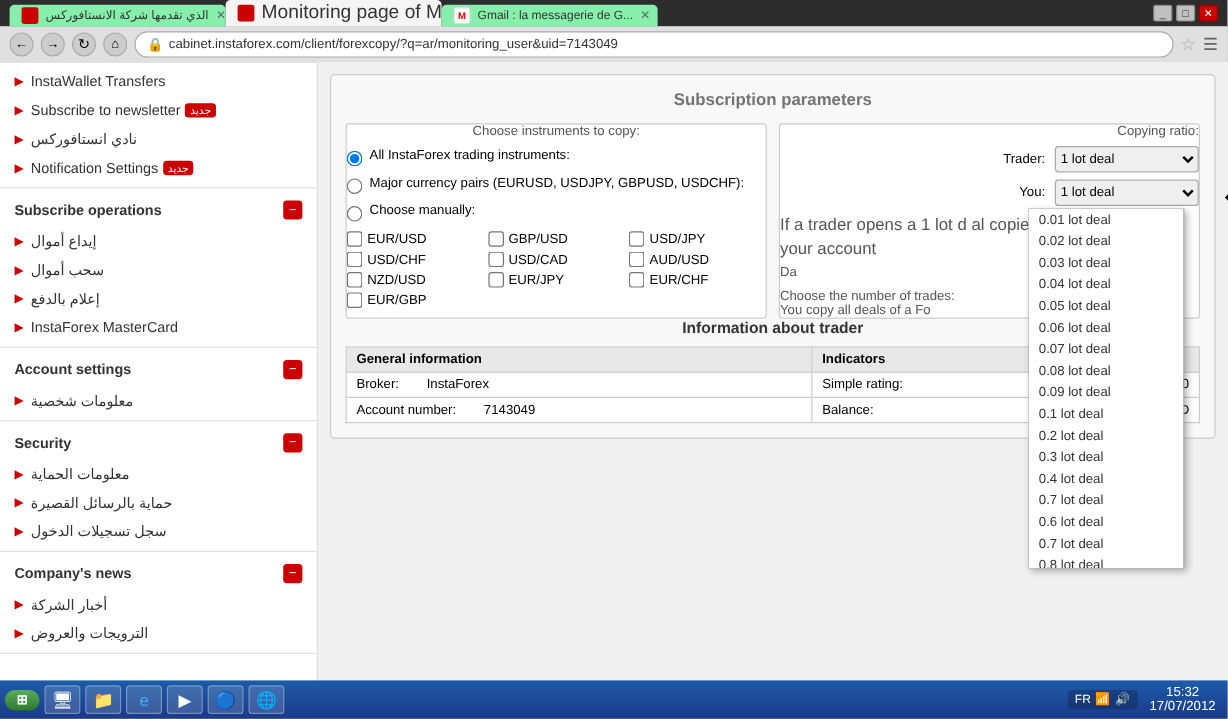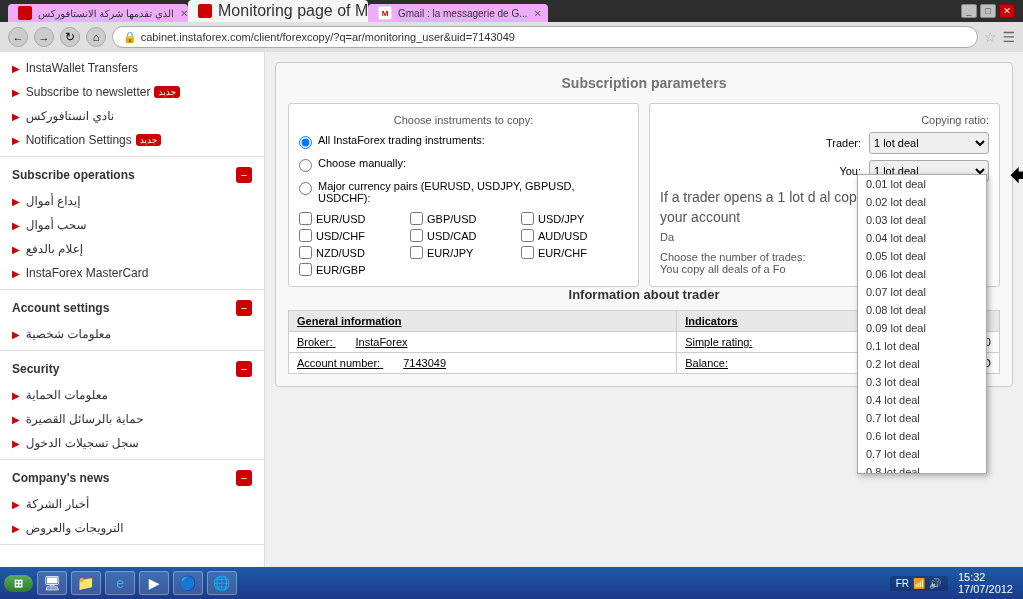--- a/index.html
+++ b/index.html
@@ -1,18 +1,18 @@
 <!DOCTYPE html>
 <html><head>
   <meta charset="utf-8">
   <style>
     * { margin: 0; padding: 0; box-sizing: border-box; }
     body { font-family: Arial, sans-serif; font-size: 12px; background: #d0d0d0; width: 1023px; height: 599px; overflow: hidden; }
     .title-bar { background: #2d2d2d; height: 22px; display: flex; align-items: center; padding: 0 8px; gap: 8px; }
-    .tab { background: #f0abfc; padding: 2px 10px; font-size: 11px; border-radius: 4px 4px 0 0; display: flex; align-items: center; gap: 6px; max-width: 180px; overflow: hidden; white-space: nowrap; }
+    .tab { background: #86efac; padding: 2px 10px; font-size: 11px; border-radius: 4px 4px 0 0; display: flex; align-items: center; gap: 6px; max-width: 180px; overflow: hidden; white-space: nowrap; }
     .tab.active { background: #f5f5f5; }
     .tab-icon { width: 14px; height: 14px; background: #c00; border-radius: 2px; flex-shrink: 0; }
     .tab-icon-gmail { background: #fff; border: 1px solid #ddd; }
     .tab-close { font-size: 10px; cursor: pointer; color: #666; }
     .nav-bar { background: #e0e0e0; height: 30px; display: flex; align-items: center; padding: 0 8px; gap: 6px; }
     .nav-btn { background: #ccc; border: 1px solid #aaa; border-radius: 50%; width: 20px; height: 20px; display: flex; align-items: center; justify-content: center; font-size: 11px; cursor: pointer; }
     .address-bar { flex: 1; background: #fff; border: 1px solid #aaa; border-radius: 12px; height: 22px; display: flex; align-items: center; padding: 0 10px; font-size: 11px; color: #333; }
     .address-lock { margin-right: 4px; color: #666; }
     .star-btn { font-size: 14px; color: #aaa; cursor: pointer; }
     .settings-btn { font-size: 14px; color: #666; cursor: pointer; }
@@ -28,21 +28,21 @@
     .sidebar-item .badge { background: #c00; color: #fff; font-size: 9px; padding: 1px 4px; border-radius: 3px; margin-right: 4px; }
     .sidebar-section-header { display: flex; align-items: center; justify-content: space-between; padding: 6px 12px; font-weight: bold; font-size: 12px; color: #333; cursor: pointer; }
     .sidebar-section-header .collapse-btn { background: #c00; color: #fff; border: none; border-radius: 3px; width: 16px; height: 16px; display: flex; align-items: center; justify-content: center; font-size: 11px; cursor: pointer; }
 
     
     .main { flex: 1; background: #f0f0f0; overflow-y: auto; padding: 10px; }
     .subscription-panel { background: #f8f8f8; border: 1px solid #ccc; border-radius: 4px; padding: 12px; }
     .subscription-title { text-align: center; font-weight: bold; font-size: 14px; margin-bottom: 12px; color: #737373; }
 
     .params-grid { display: grid; grid-template-columns: 1fr 1fr; gap: 10px; }
-    .params-left, .params-right { background: #fff; border: 1px solid #ccc; border-radius: 3px; padding: 10px; }
+    .params-left, .params-right { background: #fff; border: 1px solid #ccc; border-radius: 3px; }
 
     .section-label { font-size: 11px; color: #555; margin-bottom: 8px; text-align: center; }
     .radio-row { display: flex; align-items: flex-start; gap: 6px; margin-bottom: 8px; font-size: 11px; }
     .radio-row input[type=radio] { margin-top: 2px; flex-shrink: 0; }
 
     .currency-grid { display: grid; grid-template-columns: 1fr 1fr 1fr; gap: 4px; margin-top: 8px; }
     .checkbox-row { display: flex; align-items: center; gap: 4px; font-size: 11px; }
     .checkbox-row input[type=checkbox] { flex-shrink: 0; }
     .copy-label { font-size: 11px; color: #555; margin-bottom: 6px; text-align: right; }
     .copy-row { display: flex; align-items: center; gap: 8px; margin-bottom: 6px; justify-content: flex-end; font-size: 11px; }
@@ -52,34 +52,34 @@
     .info-text { font-size: 14px; color: #555; margin-top: 6px; line-height: 1.4; }
     .da-text { font-size: 11px; color: #555; margin: 4px 0; }
 
     .trades-section { margin-top: 8px; font-size: 11px; color: #555; }
 
     .subscribe-btn-container { text-align: center; margin: 12px 0 6px; }
     .subscribe-btn { background: linear-gradient(to bottom, #4ab8f5, #1a8fd1); color: #fff; border: none; border-radius: 20px; padding: 10px 80px; font-size: 15px; font-weight: bold; cursor: pointer; }
 
     .info-about-trader { font-weight: bold; font-size: 13px; text-align: center; margin-bottom: 8px; color: #333; }
 
-    .info-table { width: 100%; border-collapse: collapse; font-size: 11px; text-decoration: underline; }
+    .info-table { width: 100%; border-collapse: collapse; font-size: 11px; }
     .info-table th { background: #e8e8e8; padding: 4px 8px; text-align: left; border: 1px solid #ccc; font-weight: bold; }
     .info-table td { padding: 4px 8px; border: 1px solid #ccc; background: #fff; }
 
     
     .dropdown-overlay { position: absolute; background: #fff; border: 1px solid #aaa; box-shadow: 2px 2px 6px rgba(0,0,0,0.3); z-index: 1000; width: 130px; max-height: 300px; overflow-y: auto; }
     .dropdown-item { padding: 3px 8px; font-size: 11px; cursor: pointer; color: #333; }
 
     
     .taskbar { background: linear-gradient(to bottom, #1e5ba8, #1a3a8a); height: 32px; display: flex; align-items: center; padding: 0 4px; gap: 4px; position: fixed; bottom: 0; width: 1023px; }
     .taskbar-start { background: linear-gradient(to bottom, #5aad5a, #2d7a2d); border-radius: 12px; padding: 2px 10px; color: #fff; font-size: 11px; font-weight: bold; display: flex; align-items: center; gap: 4px; cursor: pointer; }
     .taskbar-btn { background: rgba(255,255,255,0.15); border: 1px solid rgba(255,255,255,0.3); border-radius: 3px; height: 24px; width: 30px; display: flex; align-items: center; justify-content: center; cursor: pointer; }
     .taskbar-spacer { flex: 1; }
-    .taskbar-clock { color: #fff; font-size: 11px; text-align: left; padding: 0 6px; }
+    .taskbar-clock { color: #fff; font-size: 11px; text-align: center; padding: 0 6px; }
     .taskbar-systray { display: flex; align-items: center; gap: 4px; background: rgba(0,0,0,0.2); padding: 2px 6px; border-radius: 3px; }
     .taskbar-systray-item { color: #fff; font-size: 10px; }
 
     .window-controls { display: flex; gap: 3px; margin-left: auto; }
     .win-btn { width: 16px; height: 14px; border-radius: 2px; border: 1px solid #888; display: flex; align-items: center; justify-content: center; font-size: 9px; cursor: pointer; background: #c0c0c0; color: #333; }
     .win-btn.close { background: #c00; color: #fff; border-color: #900; }
     .title-tabs-area { display: flex; align-items: flex-end; height: 22px; flex: 1; }
     
     .relative-container { position: relative; }
   </style>
@@ -226,25 +226,25 @@
 
         <div class="params-left">
           <div class="section-label">Choose instruments to copy:</div>
 
           <div class="radio-row">
             <input type="radio" name="instruments" checked="" style="">
             <label>All InstaForex trading instruments:</label>
           </div>
           <div class="radio-row">
             <input type="radio" name="instruments" style="">
-            <label>Choose manually:</label>
+            <label>Major currency pairs (EURUSD, USDJPY, GBPUSD, USDCHF):</label>
           </div>
           <div class="radio-row">
             <input type="radio" name="instruments" style="">
-            <label>Major currency pairs (EURUSD, USDJPY, GBPUSD, USDCHF):</label>
+            <label>Choose manually:</label>
           </div>
 
           <div class="currency-grid">
             <div class="checkbox-row">
               <input type="checkbox" style="">
               <span>EUR/USD</span>
             </div>
             <div class="checkbox-row">
               <input type="checkbox" style="">
               <span>GBP/USD</span>

